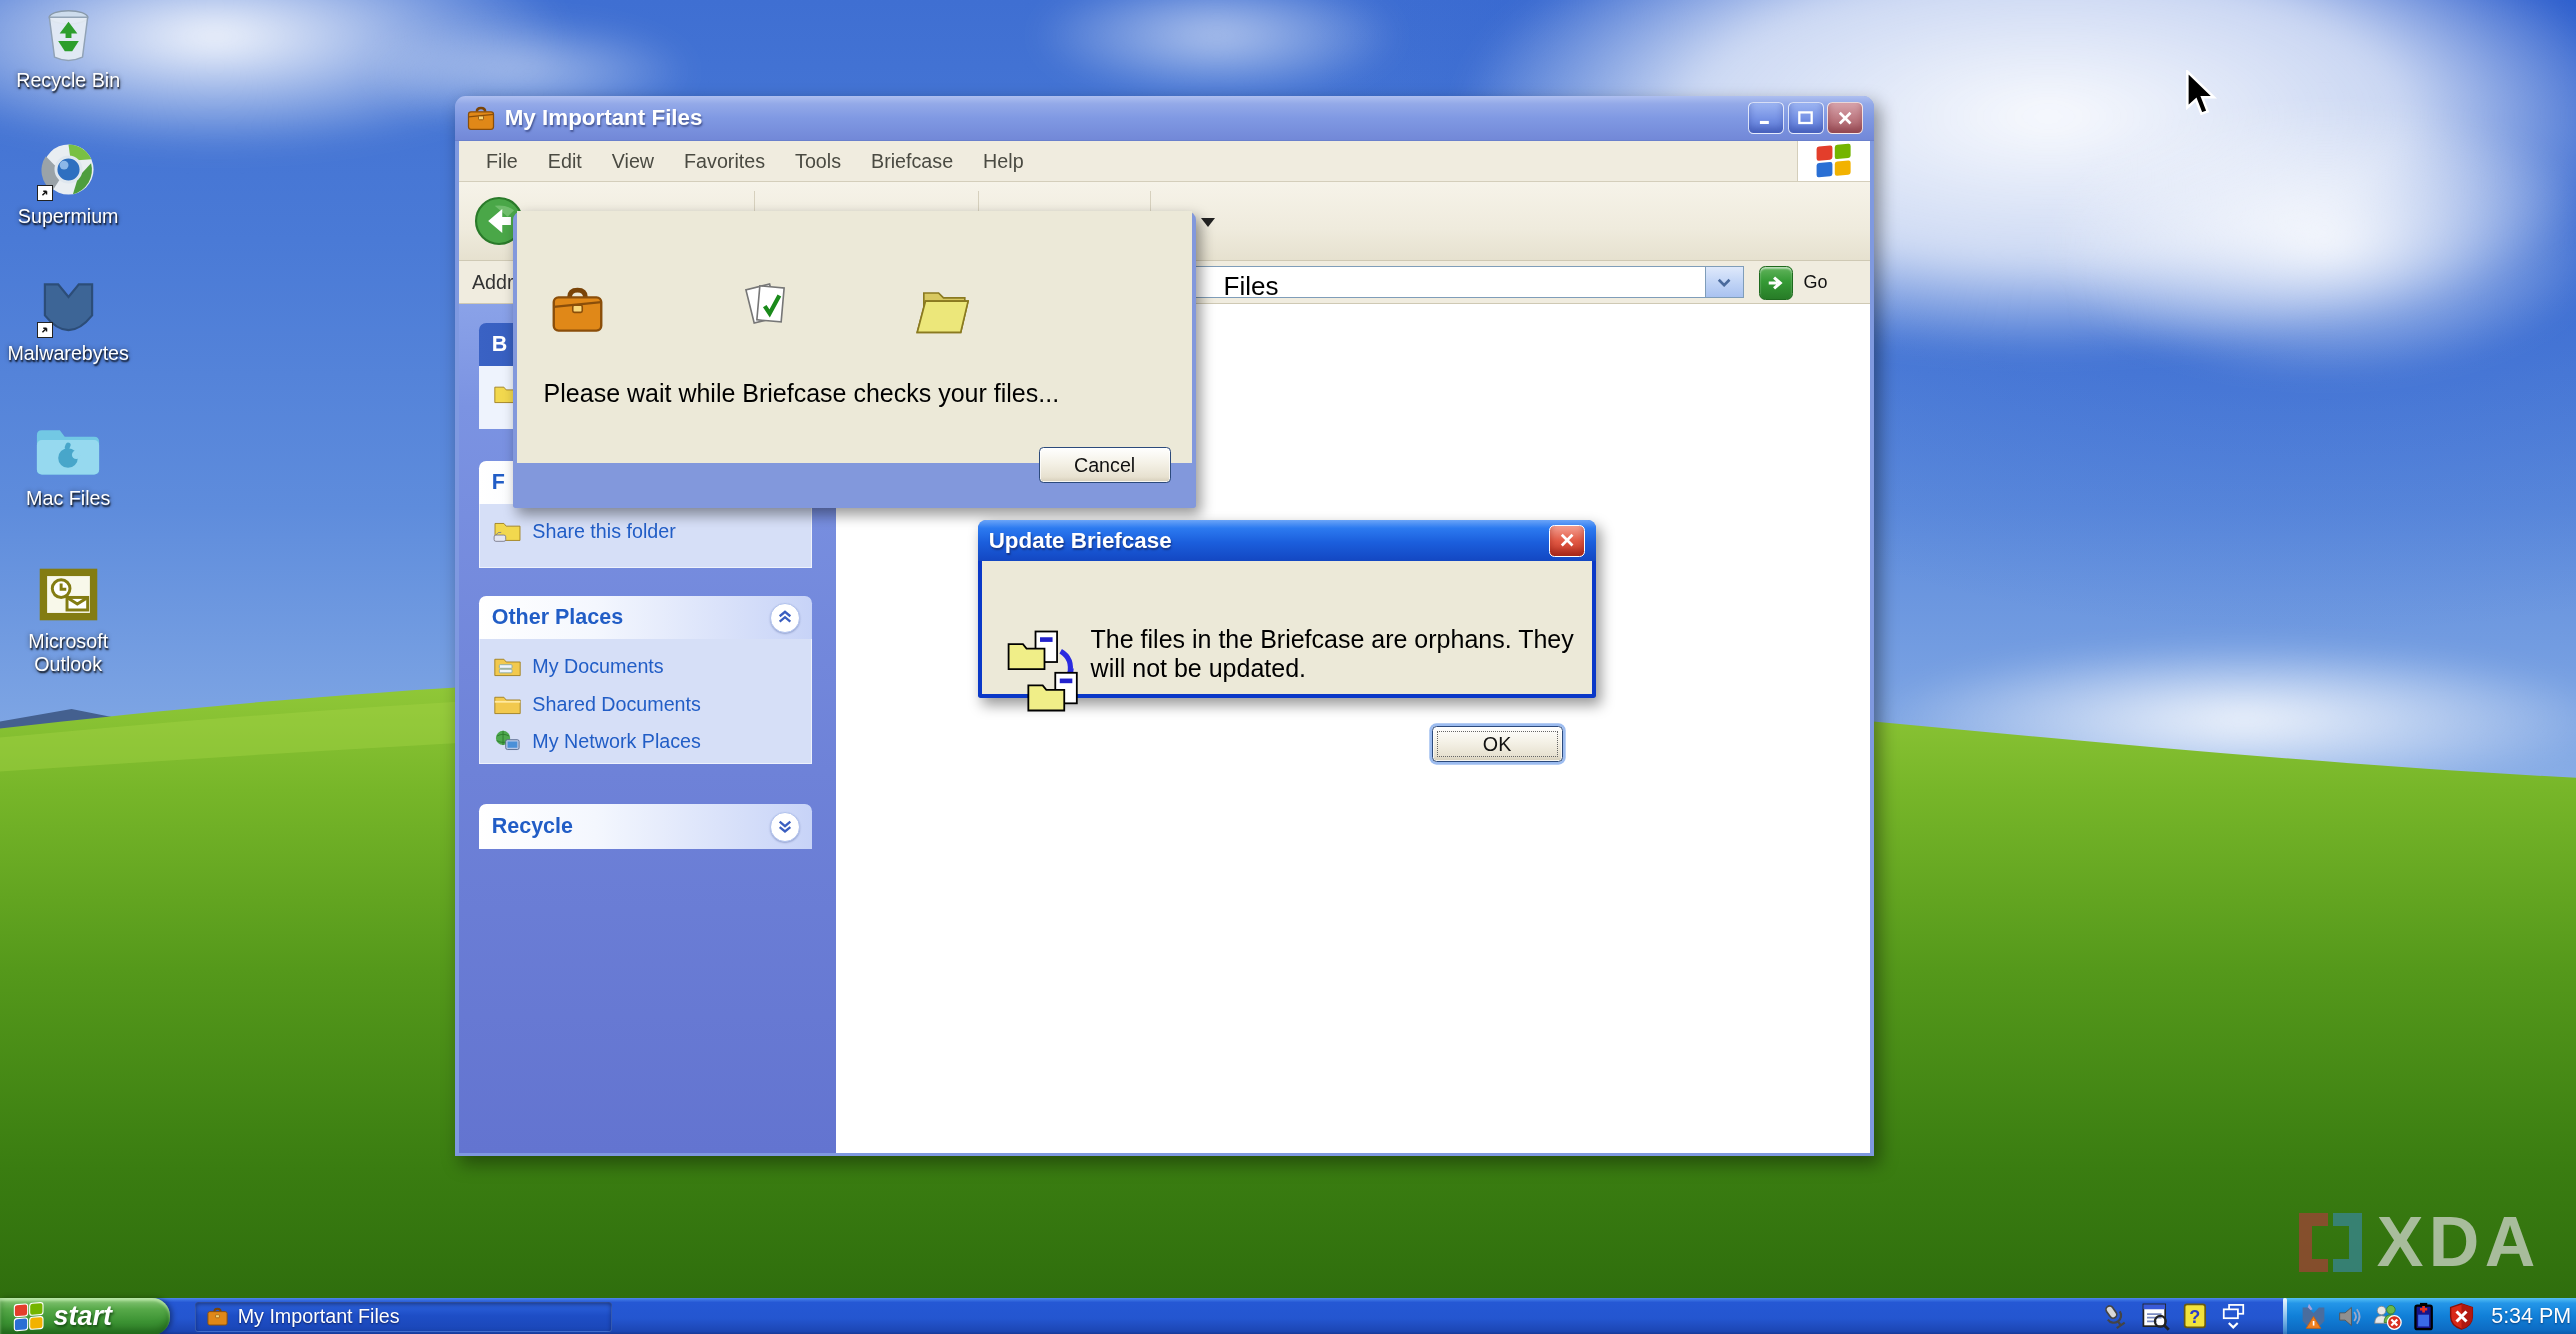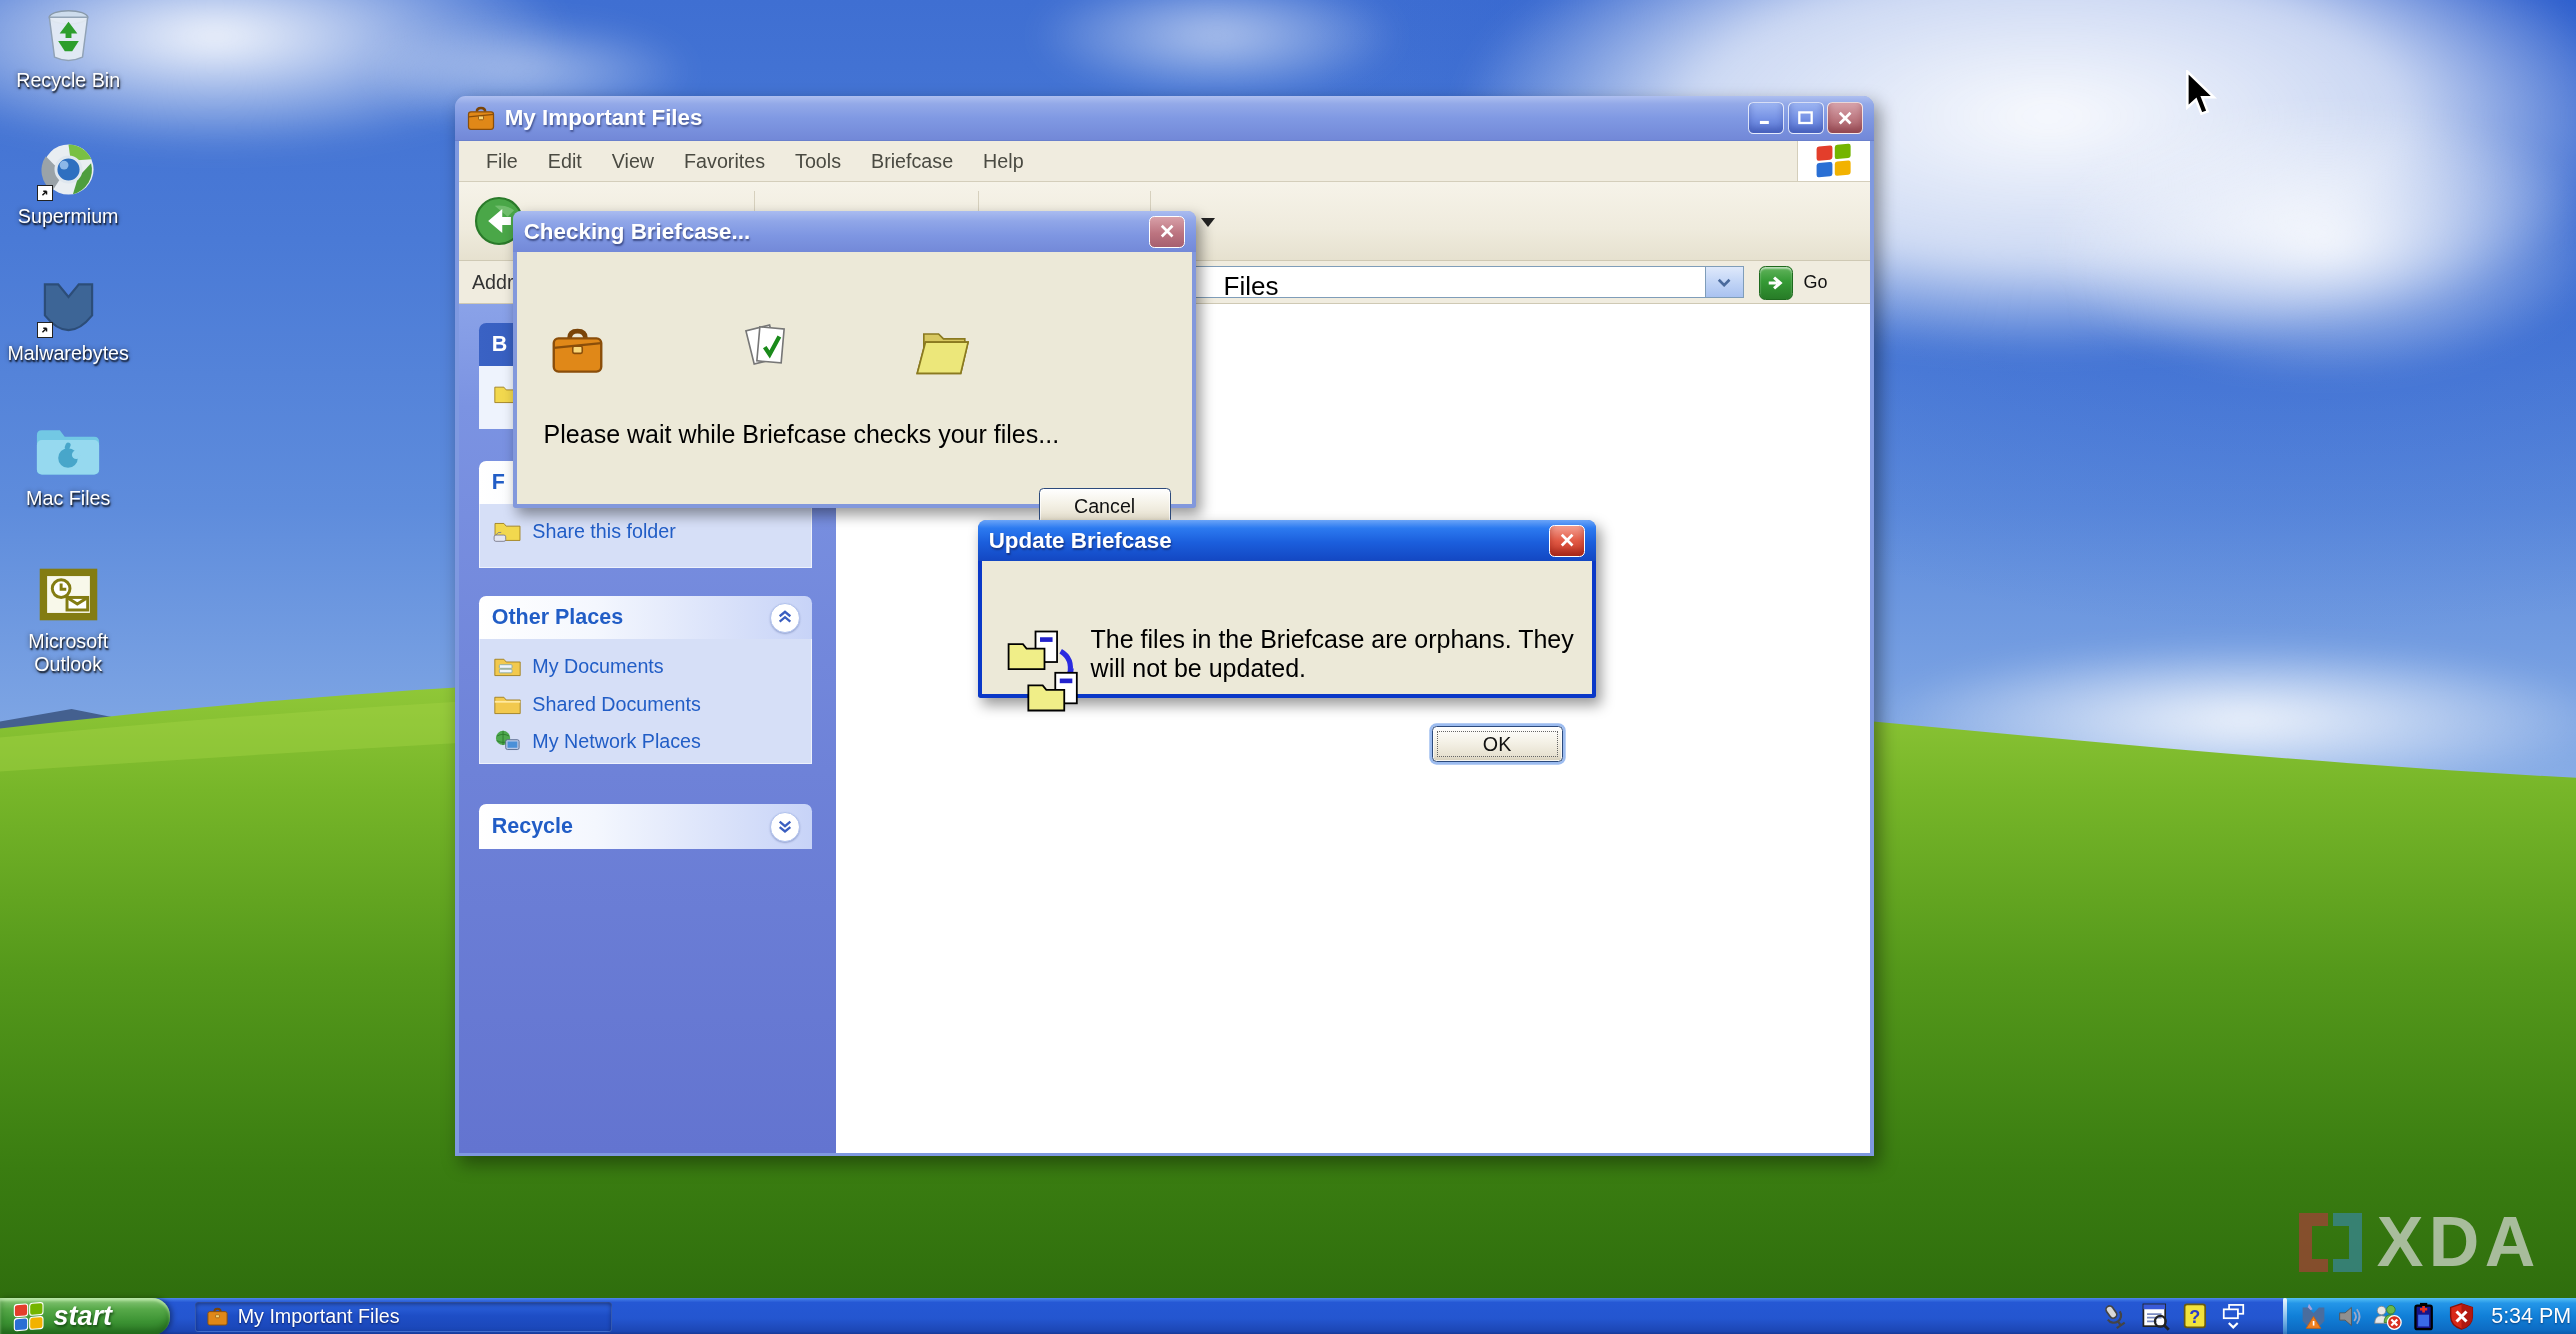--- a/index.html
+++ b/index.html
@@ -421,28 +421,20 @@
               <path d="M3 3 L9 8 L15 3 M3 9 L9 14 L15 9" stroke="#3a5ec0" stroke-width="2.6" fill="none"></path>
             </svg>
           </div>
         </div>
       </div>
     </div>
   </div>
 </div>
 
 <div class="dialog inactive" style="left:513px; top:211px; width:683px; height:297px;">
-  <div class="dlg-title">
-    <span class="dt-text">Checking Briefcase...</span>
-    <div class="dlg-close muted">
-      <svg width="14.3" height="14.3" viewBox="0 0 16 16">
-            <path d="M2 2 L14 14 M14 2 L2 14" stroke="#fff" stroke-width="3"></path>
-          </svg>
-    </div>
-  </div>
   <div class="dlg-body">
     <svg style="position:absolute; left:32px; top:73px" width="57" height="52" viewBox="0 0 36 32">
       <path d="M13 8 q0-4.5 5-4.5 t5 4.5" fill="none" stroke="#7a4408" stroke-width="3"></path>
       <rect x="3" y="8" width="30" height="21" rx="3" fill="#e08818" stroke="#8a4e0a" stroke-width="1.5"></rect>
       <path d="M3 14 L33 11" stroke="#8a4e0a" stroke-width="1.5" fill="none"></path>
       <rect x="15" y="13" width="6" height="4.5" rx="1" fill="#f8d87a" stroke="#8a4e0a"></rect>
     </svg>
     <svg style="position:absolute; left:225px; top:66px" width="52" height="55" viewBox="0 0 32 32">
       <g transform="rotate(-14 16 16)">
             <rect x="5" y="4" width="15" height="21" fill="#fff" stroke="#777"></rect>

